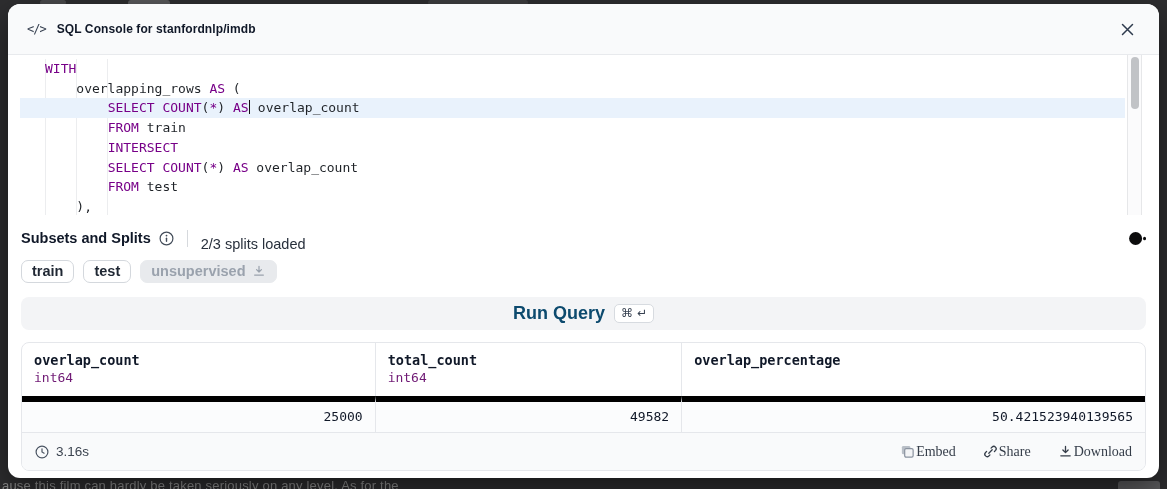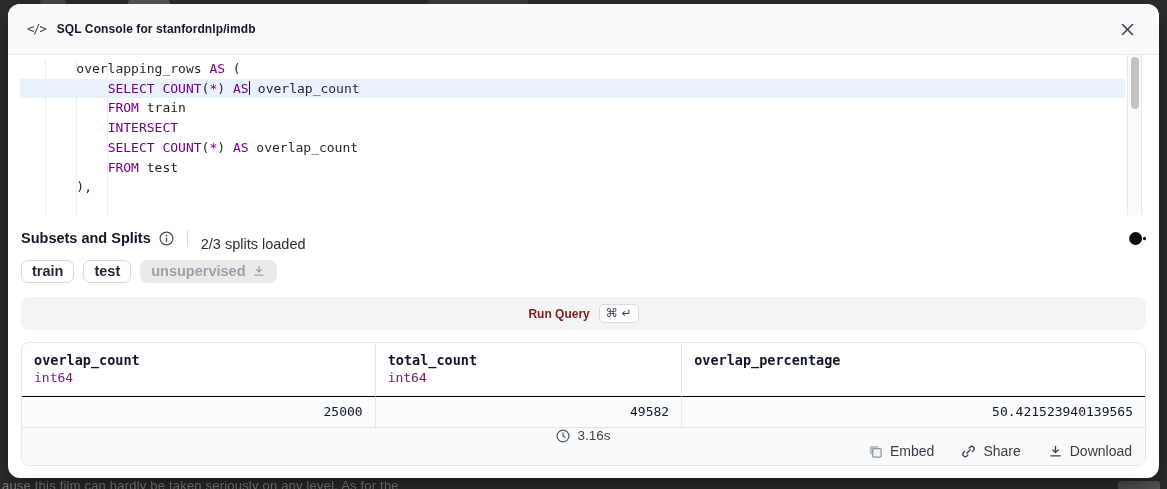--- a/index.html
+++ b/index.html
@@ -52,42 +52,42 @@
   
   .pills-row { margin:8px 13px 0; display:flex; align-items:center; gap:9px; }
   .pill { display:flex; align-items:center; gap:6px; padding:2px 10px 3px; border-radius:7px;
           border:1px solid #d4d8dd; background:#fff; font-size:14.5px; font-weight:bold;
           color:#1f2733; cursor:pointer; }
   .pill.muted { background:#e8eaed; border-color:#e8eaed; color:#9aa2ad; }
 
   
   .run-bar { margin:14px 13px 0; height:33px; background:#f3f4f6; border-radius:8px;
              display:flex; align-items:center; justify-content:center; gap:9px; cursor:pointer; }
-  .run-label { font-size:12px; font-weight:bold; color:#7f1d1d; }
+  .run-label { font-size:18px; font-weight:bold; color:#0c4a6e; }
   .kbd { background:#fff; border:1px solid #d7dbe0; border-radius:5px; padding:1px 6px 2px;
          font-family:"DejaVu Sans",sans-serif; font-size:12px; color:#374151; }
 
   
   .results { margin:12px 13px 0; border:1px solid #e5e7eb; border-radius:8px; overflow:hidden;
              background:#fff; }
   .tgrid { display:grid; grid-template-columns:353fr 306fr 462fr; }
   .hcell { padding:9px 12px 11px; border-right:1px solid #e5e7eb; }
   .hcell:last-child { border-right:none; }
   .hname { font-family:"DejaVu Sans Mono",monospace; font-weight:bold; font-size:13.5px; color:#101828; }
   .htype { font-family:"DejaVu Sans Mono",monospace; font-size:13px; color:#701a75; margin-top:2px; }
-  .dcell { border-top:1px solid #000000; border-right:1px solid #e5e7eb; padding:7px 12px 8px;
+  .dcell { border-top:6px solid #000000; border-right:1px solid #e5e7eb; padding:7px 12px 8px;
            text-align:right; font-family:"DejaVu Sans Mono",monospace; font-size:13px;
            color:#101828; background:#fbfcfd; }
   .dcell:last-child { border-right:none; }
   .results-footer { border-top:1px solid #e5e7eb; background:#f9fafb; height:38px; display:flex;
-                    align-items:center; padding:0 13px;flex-direction:column; }
+                    align-items:center; padding:0 13px; }
   .elapsed { display:flex; align-items:center; gap:7px; font-size:13.5px; color:#3c4450; }
   .actions { margin-left:auto; display:flex; align-items:center; gap:27px; }
-  .action { display:flex; align-items:center; gap:7px; font-size:14px; color:#353d49; cursor:pointer;
-            background:none; border:none; font-family:Liberation Sans, sans-serif; }
+  .action { display:flex; align-items:center; gap:1px; font-size:14px; color:#353d49; cursor:pointer;
+            background:none; border:none; font-family:Liberation Serif, serif; }
   .icon { display:inline-flex; align-items:center; }
 </style>
 </head>
 <body>
 
 <div class="frag" style="left:40px;top:0;width:26px;height:5px;background:#4a4a4c;"></div>
 <div class="frag" style="left:128px;top:0;width:42px;height:6px;background:#59595b;"></div>
 <div class="frag" style="left:428px;top:0;width:100px;height:5px;background:#3d3d3f;"></div>
 <div class="peek-text">ause this film can hardly be taken seriously on any level. As for the</div>
 <div class="peek-scroll"></div>
@@ -104,20 +104,21 @@
           </svg>
       </span>
     </button>
   </div>
 
   <div class="editor">
     <div class="guide" style="left:37px;"></div>
     <div class="guide" style="left:68px;"></div>
     <div class="guide" style="left:99px;"></div>
     <div class="lines">
+        <div class="cm-line"><span class="tok-kw">WITH</span></div>
         <div class="cm-line"><span class="tok-pl">    overlapping_rows </span><span class="tok-kw">AS</span><span class="tok-pl"> (</span></div>
         <div class="cm-line active"><span class="tok-pl">        </span><span class="tok-kw">SELECT</span><span class="tok-pl"> </span><span class="tok-kw">COUNT</span><span class="tok-pl">(</span><span class="tok-kw">*</span><span class="tok-pl">) </span><span class="tok-kw">AS</span><span class="cursor"></span><span class="tok-pl"> overlap_count</span></div>
         <div class="cm-line"><span class="tok-pl">        </span><span class="tok-kw">FROM</span><span class="tok-pl"> train</span></div>
         <div class="cm-line"><span class="tok-pl">        </span><span class="tok-kw">INTERSECT</span></div>
         <div class="cm-line"><span class="tok-pl">        </span><span class="tok-kw">SELECT</span><span class="tok-pl"> </span><span class="tok-kw">COUNT</span><span class="tok-pl">(</span><span class="tok-kw">*</span><span class="tok-pl">) </span><span class="tok-kw">AS</span><span class="tok-pl"> overlap_count</span></div>
         <div class="cm-line"><span class="tok-pl">        </span><span class="tok-kw">FROM</span><span class="tok-pl"> test</span></div>
         <div class="cm-line"><span class="tok-pl">    ),</span></div>
       </div>
     <div class="scrollbar">
       <div class="scroll-thumb"></div>

